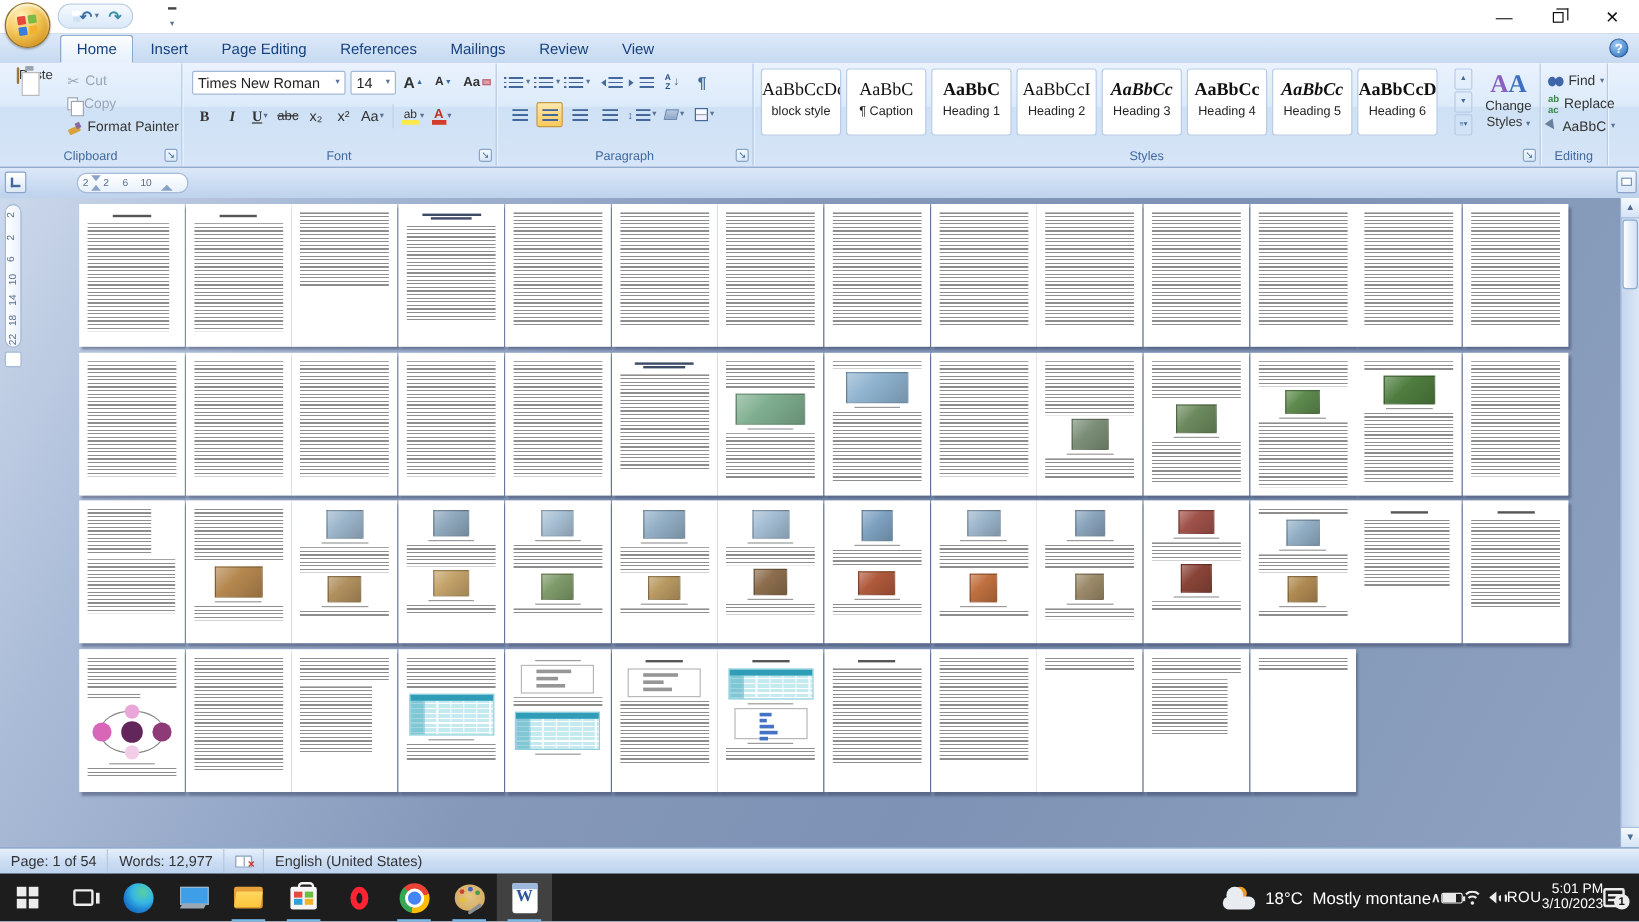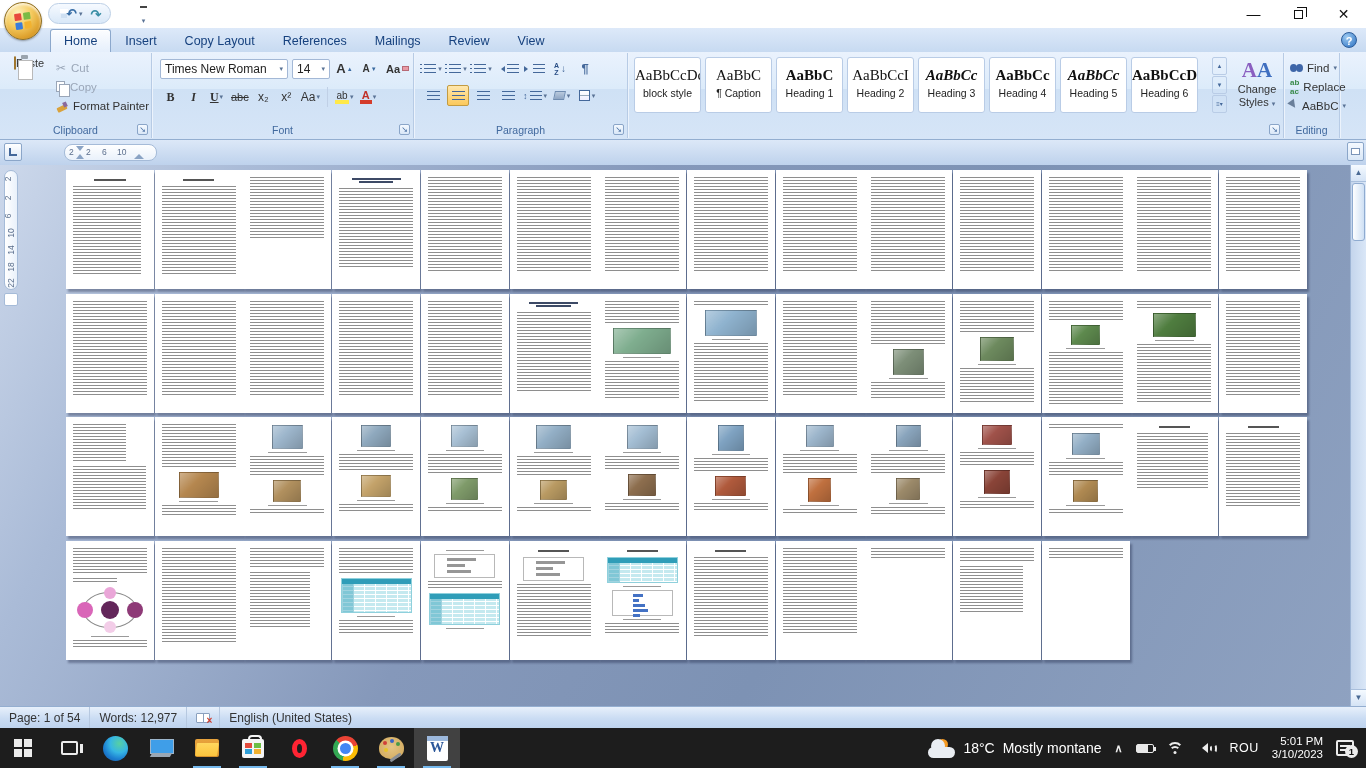--- a/index.html
+++ b/index.html
@@ -203,21 +203,21 @@
 .chrome{width:25px;height:25px;border-radius:50%;background:conic-gradient(from -45deg,#ea4335 0 33%,#fbbc05 33% 66%,#34a853 66% 100%);position:relative}
 .chrome:before{content:'';position:absolute;left:7px;top:7px;width:11px;height:11px;border-radius:50%;background:#4286f5;box-shadow:0 0 0 2.5px #fff}
 .paint{width:25px;height:22px;background:radial-gradient(circle at 50% 45%,#e5c586,#cfa657);border-radius:50% 50% 46% 46%;position:relative}
 .paint i{position:absolute;border-radius:50%;width:4px;height:4px}
 .paint .d1{left:4px;top:4px;background:#d04038}.paint .d2{left:11px;top:2px;background:#3a66c8}
 .paint .d3{left:17px;top:5px;background:#4a9a48}.paint .d4{left:5px;top:11px;background:#e8c428}
 .paint:after{content:'';position:absolute;right:2px;bottom:1px;width:13px;height:2.5px;background:#8a8f96;transform:rotate(-35deg);border-radius:2px}
 .wordic{width:21px;height:25px;background:#fff;border-radius:2px;position:relative;display:flex;align-items:center;justify-content:center}
 .wordic b{color:#2b579a;font-size:14px;font-family:"Liberation Serif",serif}
 .wordic:before{content:'';position:absolute;left:0;top:0;width:21px;height:5px;background:#9cb8dc}
-.tray{margin-left:auto;display:flex;align-items:center;gap:13px;padding-right:12px}
+.tray{margin-left:auto;display:flex;align-items:center;padding-right:12px}
 .wx{display:flex;align-items:center;gap:8px;font-size:14px}
 .cloudic{position:relative;width:27px;height:19px}
 .cloudic .sun{position:absolute;left:9px;top:0;width:11px;height:11px;background:#f59a23;border-radius:50%}
 .cloudic .c1{position:absolute;bottom:0;left:0;width:27px;height:11px;background:#e9edf2;border-radius:6px}
 .cloudic .c2{position:absolute;bottom:5px;left:3px;width:14px;height:14px;background:#e9edf2;border-radius:50%}
 .chev{font-size:11px;font-weight:bold;color:#ececec}
 .bat{width:18px;height:9px;border:1px solid #e8e8e8;border-radius:2px;position:relative;background:linear-gradient(to right,#e8e8e8 0 70%,transparent 70%)}
 .bat:after{content:'';position:absolute;right:-3px;top:2px;width:2px;height:4px;background:#e8e8e8}
 .wifi{position:relative;width:17px;height:13px;overflow:hidden}
 .wifi i{position:absolute;left:50%;transform:translateX(-50%);border:2px solid transparent;border-top:2px solid #ececec;border-radius:50%}
@@ -263,21 +263,21 @@
         <span class="da">▾</span>
       </span>
     <span><span class="uglyph" style="color:#3a8ea5">↷</span></span>
   </div>
   <div class="qmore"><b></b><span class="da">▾</span></div>
 
   <div class="tabrow">
     <div class="tabs">
         <div class="tab active">Home</div>
         <div class="tab">Insert</div>
-        <div class="tab">Copy Layout</div>
+        <div class="tab">Page Editing</div>
         <div class="tab">References</div>
         <div class="tab">Mailings</div>
         <div class="tab">Review</div>
         <div class="tab">View</div>
       </div>
     <div class="help">?</div>
   </div>
 
   <div class="ribbon">
 
@@ -462,20 +462,21 @@
         </div>
       <div class="styscroll">
         <b>▲</b>
         <b>▼</b>
         <b>≡▾</b>
       </div>
       <div class="chsty">
         <div class="aa"><span class="a1">A</span><span class="a2">A</span></div>
         <span>Change Styles</span> <span class="da">▾</span>
       </div>
+      <div class="glabel">Styles</div>
       <div class="lau">↘</div>
     </div>
 
     <div class="grp g-edit">
       <div class="ewrap">
         <div class="erow">
             <span class="ic-bino"></span>
             <span>Find</span>
             <span class="da">▾</span>
           </div>

